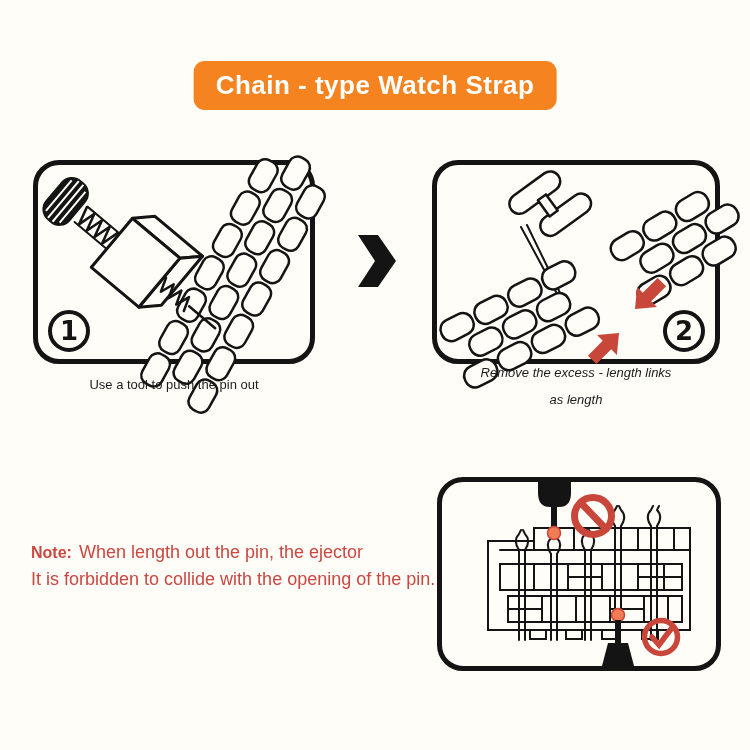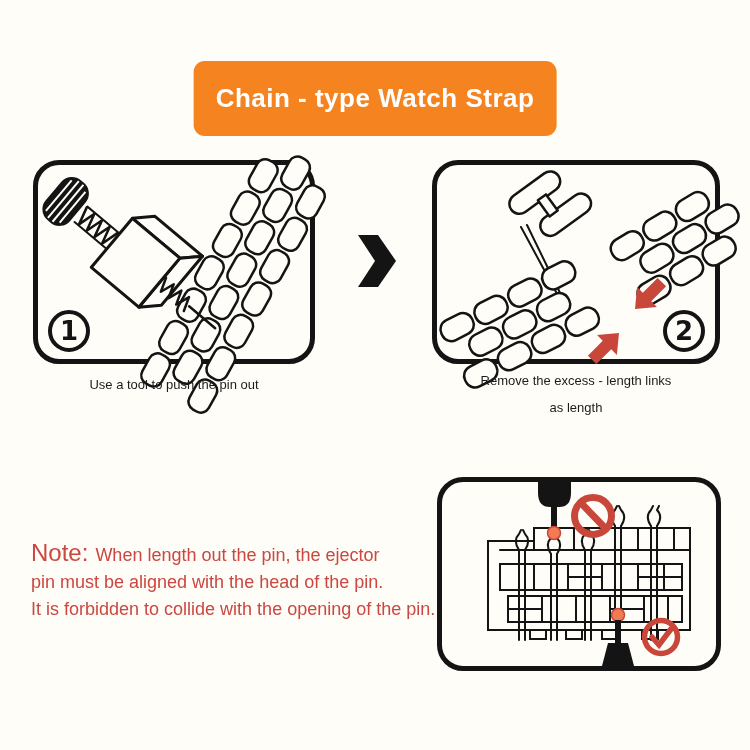--- a/index.html
+++ b/index.html
@@ -9,21 +9,21 @@
     font-family:"Liberation Sans", sans-serif;
     position:relative;
     overflow:hidden;
   }
   .abs{position:absolute;}
   
   .banner{
     top:61px;left:50%;transform:translateX(-50%);
     background:#F5831F;color:#fff;
     font-size:26px;font-weight:bold;
-    padding:22px 22px;border-radius:11px;
+    padding:9px 22px;border-radius:11px;
     white-space:nowrap;letter-spacing:.5px;
   }
   
   .panel{
     border:5px solid #141414;border-radius:26px;
     background:#FFFDF7;
   }
   #panel1{left:33px;top:160px;width:272px;height:194px;}
   #panel2{left:432px;top:160px;width:278px;height:194px;}
   #panel3{left:437px;top:477px;width:274px;height:184px;}
@@ -36,29 +36,29 @@
     font-weight:bold;font-size:26px;line-height:34px;text-align:center;
     font-family:"DejaVu Sans", sans-serif;
   }
   #badge1{left:10px;bottom:7px;}
   #badge2{right:10px;bottom:7px;}
   
   .caption{
     color:#1c1c1c;font-size:13px;text-align:center;line-height:27px;
   }
   #cap1{left:33px;top:371px;width:282px;}
-  #cap2{left:411px;top:367px;width:330px;}
+  #cap2{left:411px;top:359px;width:330px;font-style:italic;}
   
   #chevron{left:349px;top:229px;}
   
   #note{
     left:31px;top:539px;width:425px;
     color:#CB4742;font-size:18px;line-height:27px;
   }
-  #note .note-label{font-weight:normal;font-size:24px;margin-right:7px;margin-top:48px;}
+  #note .note-label{font-weight:bold;font-size:16px;margin-right:7px;margin-top:48px;}
   
   .ln{fill:none;stroke:#141414;stroke-width:2.5;stroke-linecap:round;stroke-linejoin:round;}
   .lnf{fill:#FFFDF7;stroke:#141414;stroke-width:2.5;stroke-linejoin:round;}
   .lnf3{fill:#FFFDF7;stroke:#141414;stroke-width:3;stroke-linejoin:round;}
   .blk{fill:#141414;stroke:none;}
   .red{fill:#C8473A;stroke:none;}
   .redln{fill:none;stroke:#C8473A;stroke-linecap:round;}
   .dot{fill:#F07B55;stroke:#C8473A;stroke-width:1.5;}
   .thin{fill:none;stroke:#141414;stroke-width:2;stroke-linecap:round;}
 </style>
@@ -184,21 +184,20 @@
 </div>
 
 <div class="abs caption" id="cap1">Use a tool to push the pin out</div>
 <div class="abs caption" id="cap2">
   <div>Remove the excess - length links</div>
   <div>as length</div>
 </div>
 
 <div class="abs" id="note">
   <span class="note-label">Note:</span><span>When length out the pin, the ejector</span>
-  <div>pin must be aligned with the head of the pin.</div>
   <div>It is forbidden to collide with the opening of the pin.</div>
 </div>
 
 <div class="abs panel" id="panel3">
   <svg width="274" height="184" viewBox="0 0 274 184">
 
     <g class="thin">
       <path d="M46,59 L92,59 L92,46 L248,46 L248,148 L46,148 Z" fill="none"></path>
       <line x1="58" y1="68" x2="248" y2="68"></line>
       <line x1="92" y1="46" x2="92" y2="68"></line>

